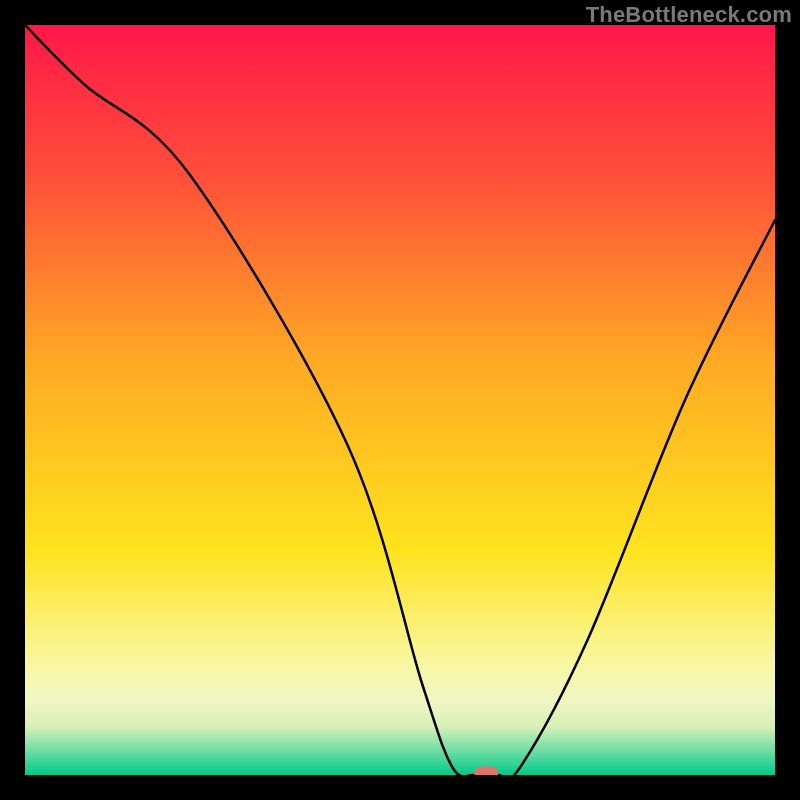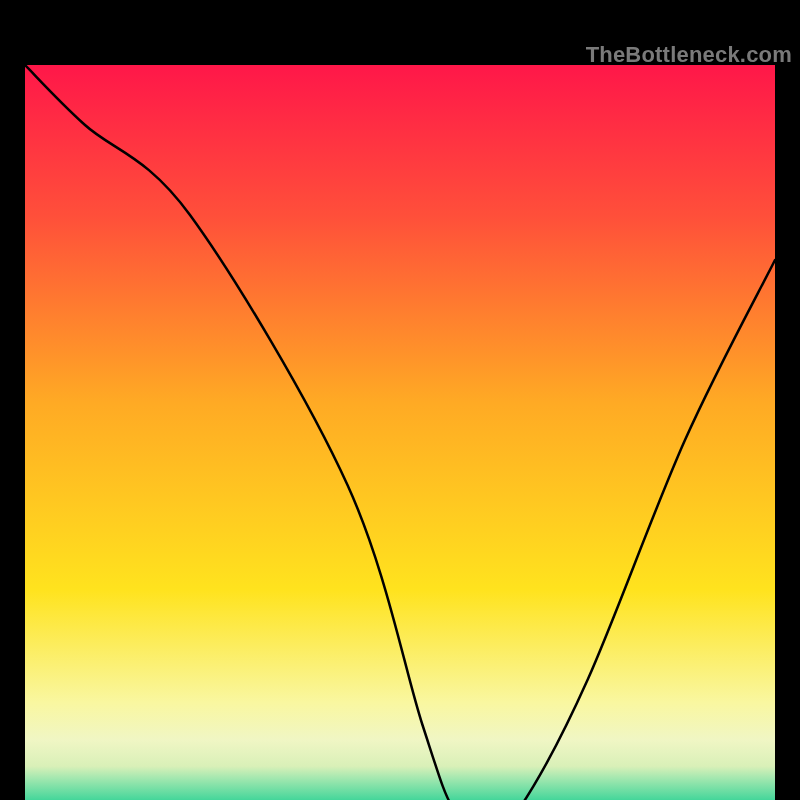--- a/index.html
+++ b/index.html
@@ -10,21 +10,20 @@
     background: #000;
     overflow: hidden;
   }
   .frame {
     position: absolute;
     left: 0;
     top: 0;
     width: 800px;
     height: 627px;
     background: #000;
-    margin-top: 40px;
   }
   .plot-area {
     position: absolute;
     left: 25px;
     top: 25px;
     width: 750px;
     height: 750px;
   }
   .watermark {
     position: absolute;

